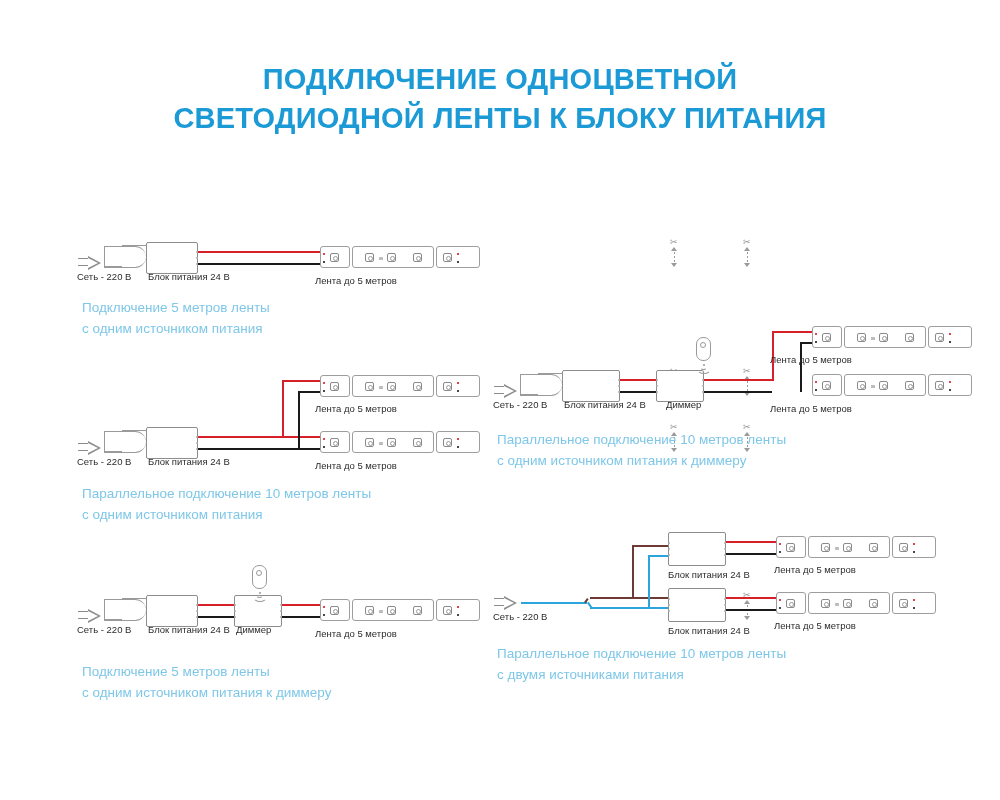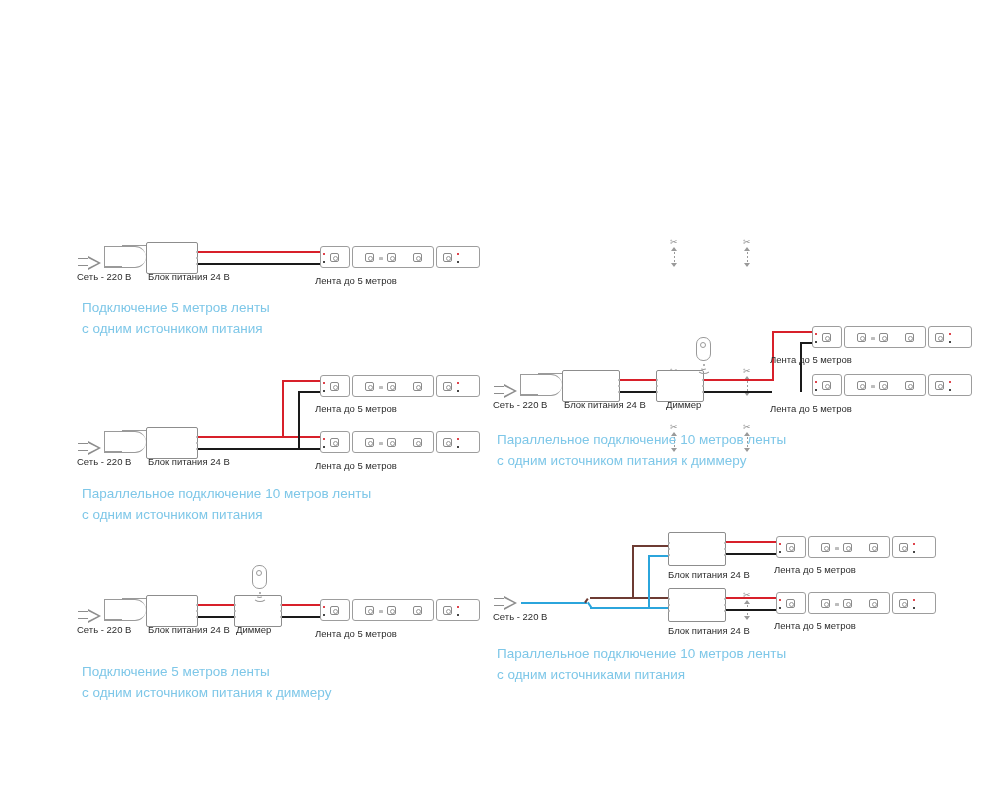--- a/index.html
+++ b/index.html
@@ -176,20 +176,24 @@
   .remote .dot{
     position:absolute;left:12.6px;top:27px;
     width:2px;height:2px;border-radius:50%;background:#9a9a9a;
   }
 </style>
 </head>
 <body>
 
 <div id="stage">
 
+  <div class="title">
+    <span>ПОДКЛЮЧЕНИЕ ОДНОЦВЕТНОЙ</span>
+    <span class="l2">СВЕТОДИОДНОЙ ЛЕНТЫ К БЛОКУ ПИТАНИЯ</span>
+  </div>
 
   <div class="diagram" style="left:0;top:0;width:500px;height:120px;">
 
     <div class="plug" style="left:78px;top:253px;">
       <div class="pin pin1"></div>
         <div class="pin pin2"></div>
       <div class="body"></div>
         <div class="bodyin"></div>
     </div>
 
@@ -631,17 +635,17 @@
         
       </div>
       <div class="cut" style="left:423px;top:-8px;">
         
       </div>
     </div>
     <div class="partlabel" style="left:774px;top:621px;">Лента до 5 метров</div>
 
     <div class="caption" style="left:497px;top:644px;">
       <span>Параллельное подключение 10 метров ленты</span>
-      <span class="c2">с одним источниками питания</span>
+      <span class="c2">с двумя источниками питания</span>
     </div>
   </div>
 
 </div>
 
 </body></html>

